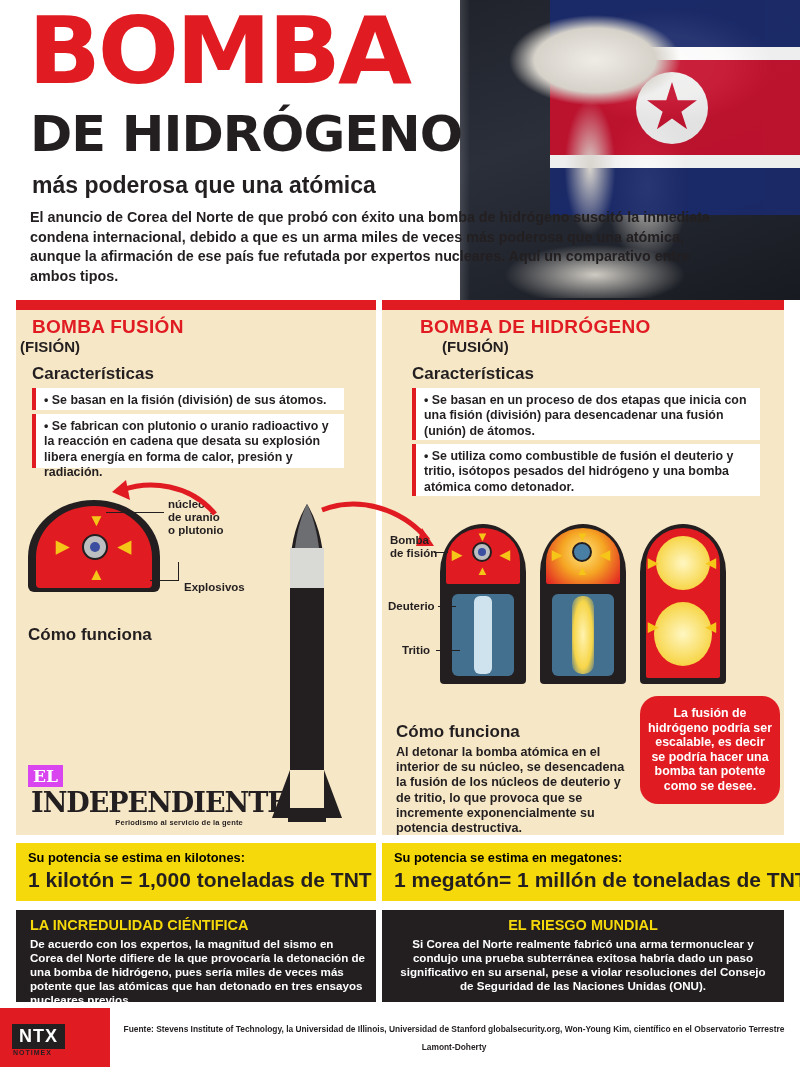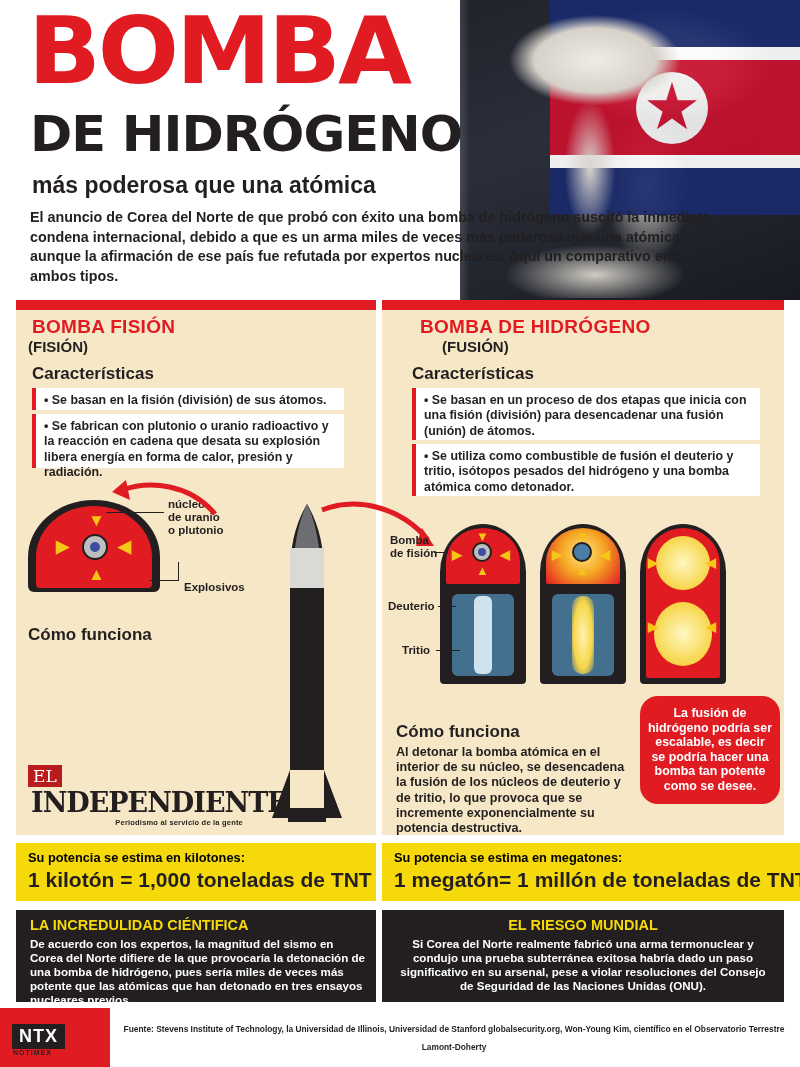--- a/index.html
+++ b/index.html
@@ -101,21 +101,21 @@
 
   .redbubble{
     position:absolute;background:#e11b22;color:#ffffff;border-radius:18px;
     font-size:12.4px;line-height:14.6px;font-weight:bold;text-align:center;
     padding:10px 8px;box-sizing:border-box;
   }
 
   .logo{
     position:absolute;left:28px;top:765px;width:215px;
   }
-  .logo-el{display:inline-block;background:#b91c1c;color:#ffffff;font-size:17px;font-weight:normal;
+  .logo-el{display:inline-block;background:#d946ef;color:#ffffff;font-size:17px;font-weight:bold;
     padding:1px 5px;font-family:"DejaVu Serif", serif;vertical-align:middle;}
   .logo-ind{display:inline-block;color:#231f20;font-size:27px;font-weight:bold;letter-spacing:-1px;
     font-family:"DejaVu Serif", serif;vertical-align:middle;margin-left:3px;}
   .logo-tag{font-size:7.5px;font-weight:bold;color:#231f20;text-align:right;letter-spacing:.2px;}
 
   
   .pbar{position:absolute;top:843px;height:58px;background:#f5d90a;}
   .pbar-l{left:16px;width:360px;}
   .pbar-r{left:382px;width:402px;padding-left:31px;}
   .pbar .small{position:absolute;left:12px;top:7px;font-size:12.8px;font-weight:bold;color:#000000;}
@@ -162,22 +162,22 @@
     <div class="title-main">BOMBA</div>
     <div class="title-sub">DE HIDRÓGENO</div>
     <div class="title-tag">más poderosa que una atómica</div>
     <div class="lede">El anuncio de Corea del Norte de que probó con éxito una bomba de hidrógeno suscitó la inmediata condena internacional, debido a que es un arma miles de veces más poderosa que una atómica, aunque la afirmación de ese país fue refutada por expertos nucleares. Aquí un comparativo entre ambos tipos.</div>
   </div>
 
   <div class="panel panel-left">
     <div class="panel-band"></div>
   </div>
 
-  <div class="ph-title" style="left:32px;top:316px;">BOMBA FISIÓN</div>
-  <div class="ph-sub" style="left:28px;top:338px;text-align:right;">(FISIÓN)</div>
+  <div class="ph-title" style="left:32px;top:316px;">BOMBA FUSIÓN</div>
+  <div class="ph-sub" style="left:20px;top:338px;text-align:right;">(FISIÓN)</div>
   <div class="sec-h" style="left:32px;top:364px;">Características</div>
 
   <div class="bullet" style="left:32px;top:388px;width:312px;height:22px;">Se basan en la fisión (división) de sus átomos.</div>
   <div class="bullet" style="left:32px;top:414px;width:312px;height:54px;">Se fabrican con plutonio o uranio radioactivo y la reacción en cadena que desata su explosión libera energía en forma de calor, presión y radiación.</div>
 
   <div>
     <div class="dome" style="left:28px;top:500px;width:132px;height:92px;"></div>
     <div class="dome-in" style="left:36px;top:506px;width:116px;height:82px;background:#e11b22;"></div>
     <div class="core-dot" style="left:82px;top:534px;width:26px;height:26px;background:#bcbec0;border:2px solid #231f20;box-sizing:border-box;"></div>
     <div class="core-dot" style="left:90px;top:542px;width:10px;height:10px;background:#3b4ea0;"></div>

